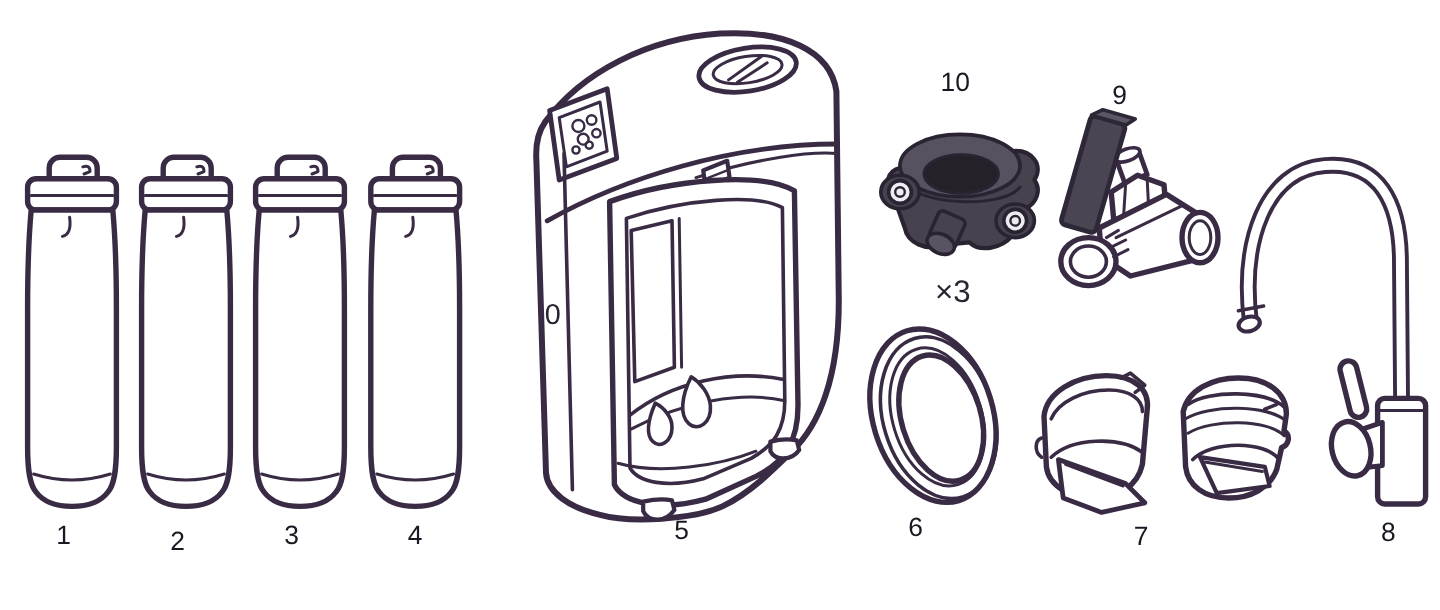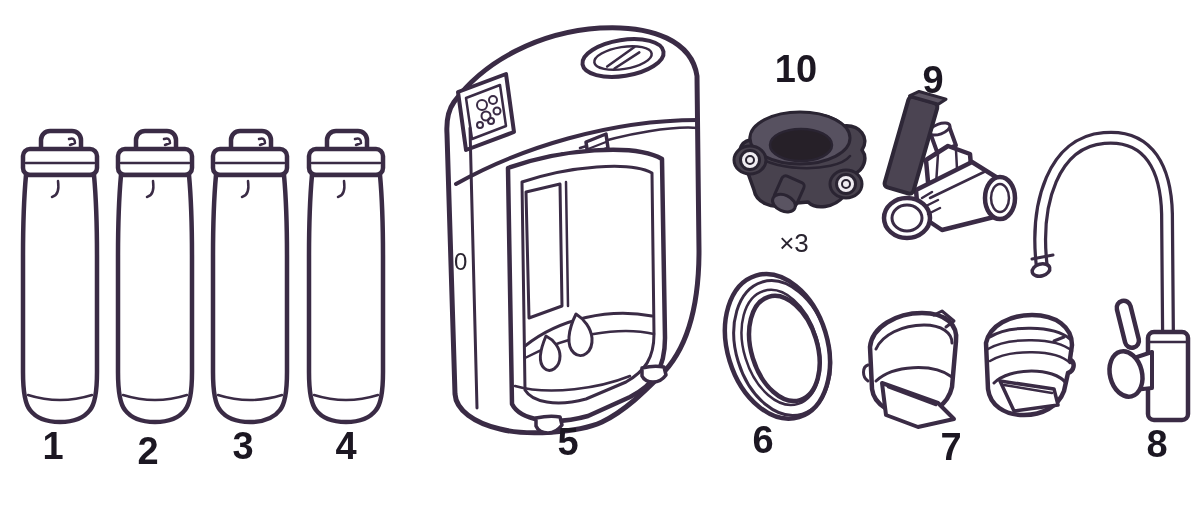--- a/index.html
+++ b/index.html
@@ -1,20 +1,20 @@
 <!DOCTYPE html>
 <html><head>
 <meta charset="utf-8">
 <style>
   html,body{margin:0;padding:0;background:#fff;}
   .canvas{position:relative;width:1200px;height:508px;background:#ffffff;overflow:hidden;
           font-family:"Liberation Sans",sans-serif;}
   .part{position:absolute;}
   .num-label{position:absolute;transform:translate(-50%,-50%);color:#1c1722;
-             font-size:38px;font-weight:700;line-height:1;text-align:center;}
+             font-size:22px;font-weight:400;line-height:1;text-align:center;}
   .qty-label{position:absolute;transform:translate(-50%,-50%);color:#2a2430;
              font-size:26px;font-weight:500;line-height:1;}
   svg{display:block;overflow:visible;}
 </style>
 </head>
 <body>
 
 <div class="canvas">
 
   <svg class="part" style="left:21px;top:127px" width="78" height="300" viewBox="0 0 78 300" id="filter-proto">

